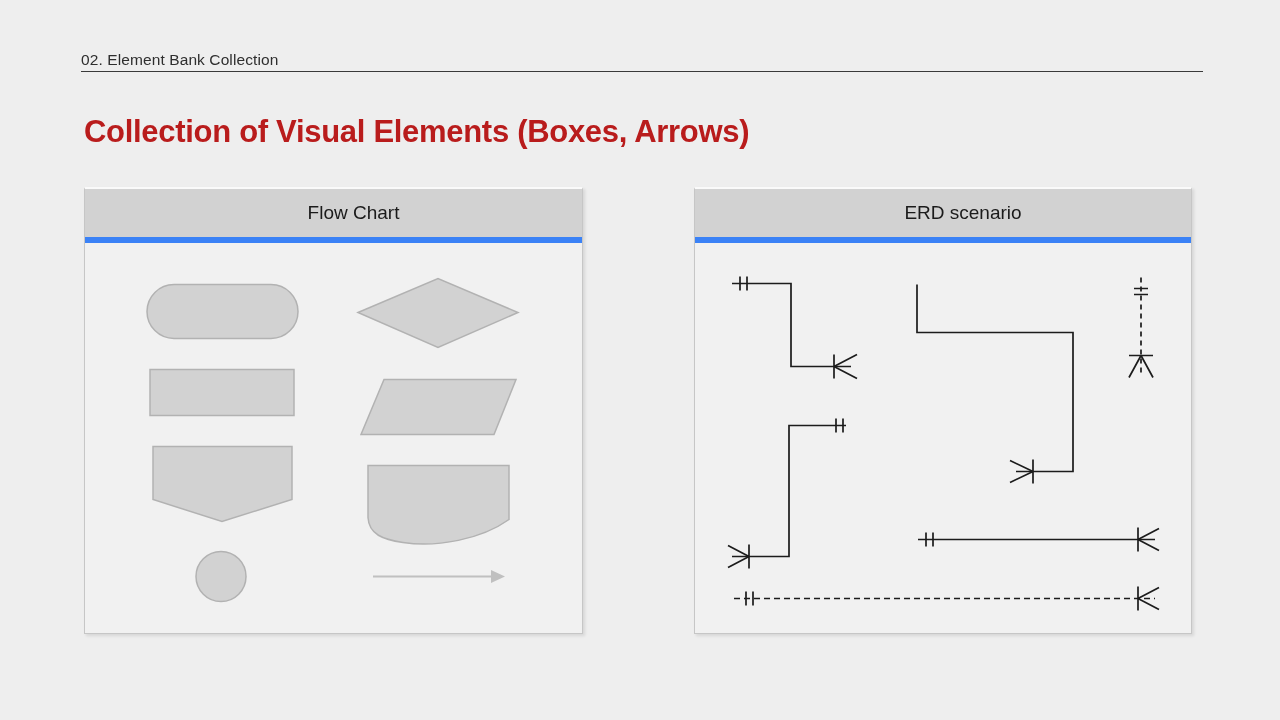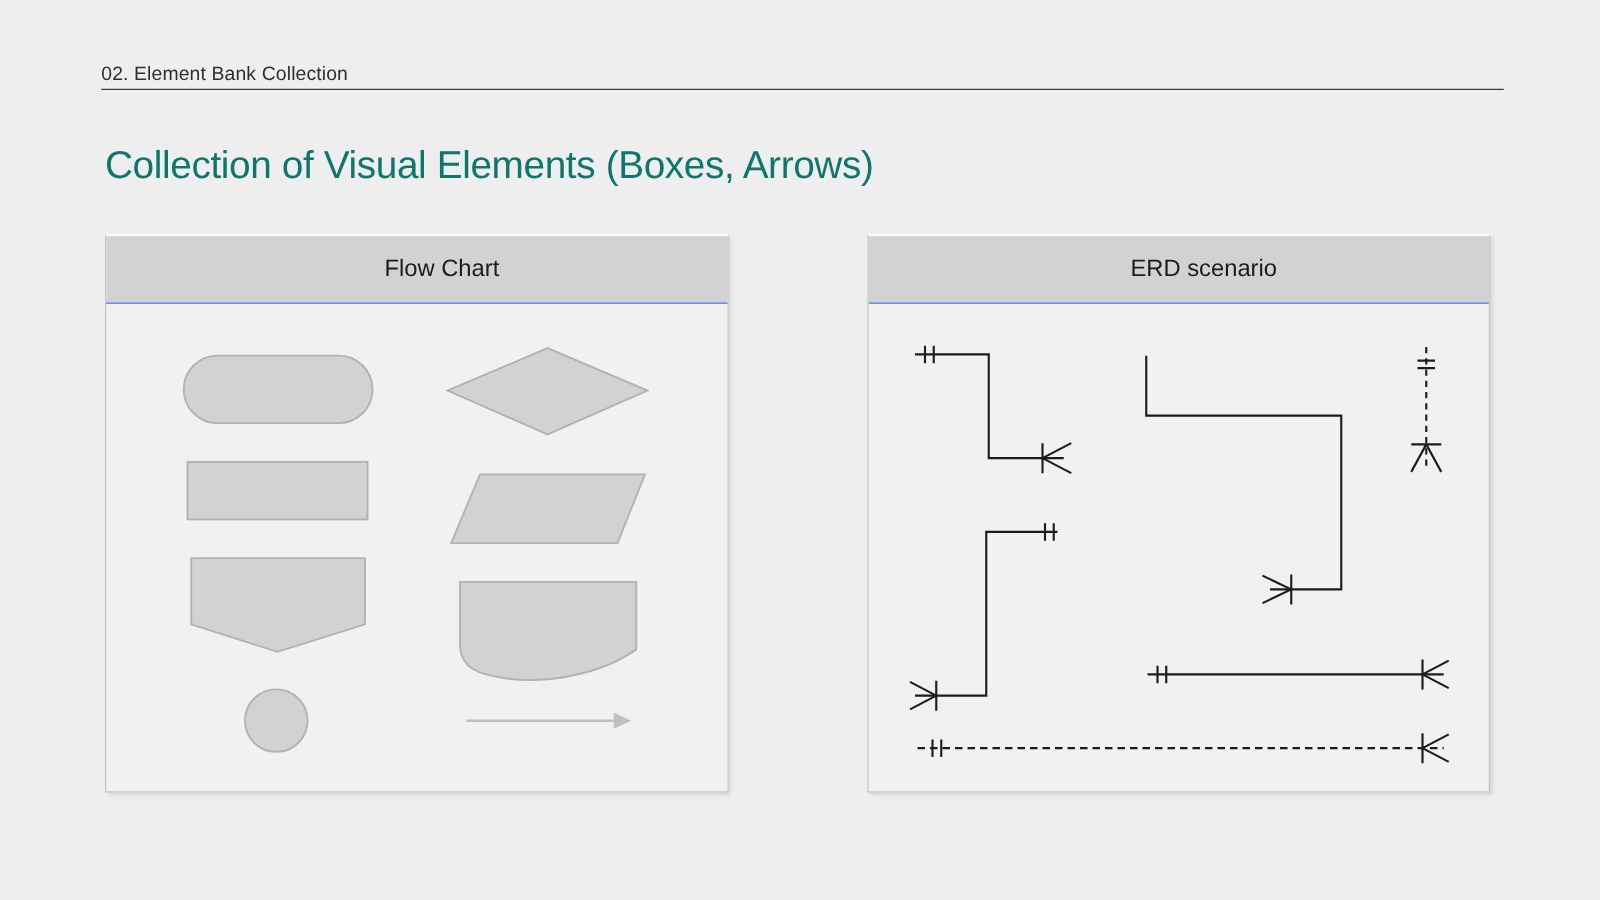--- a/index.html
+++ b/index.html
@@ -20,39 +20,39 @@
   .header-rule {
     position: absolute;
     left: 81px; top: 71px;
     width: 1122px;
     border-bottom: 1.5px solid #3a3a3a;
   }
   .page-title {
     position: absolute;
     left: 84px; top: 114px;
     font-size: 31px;
-    font-weight: 400;
-    color: #0f766e;
+    font-weight: 700;
+    color: #b91c1c;
     letter-spacing: -0.3px;
   }
   .panel {
     position: absolute;
     top: 187px;
     height: 447px;
     background: #f1f1f1;
     border: 1px solid #c6c6c6;
     border-top: 2px solid #fafafa;
     box-shadow: 2px 2px 3px rgba(0,0,0,0.10);
   }
   .panel.flow { left: 84px;  width: 499px; }
   .panel.erd  { left: 694px; width: 498px; }
   .panel-header {
     height: 54px;
     background: #d2d2d2;
-    border-bottom: 1px solid #3b82f6;
+    border-bottom: 6px solid #3b82f6;
     display: flex;
     align-items: center;
     justify-content: center;
     font-size: 19px;
     color: #1b1b1b;
     padding-left: 40px;
   }
   .panel-body {
     position: relative;
     width: 100%;

